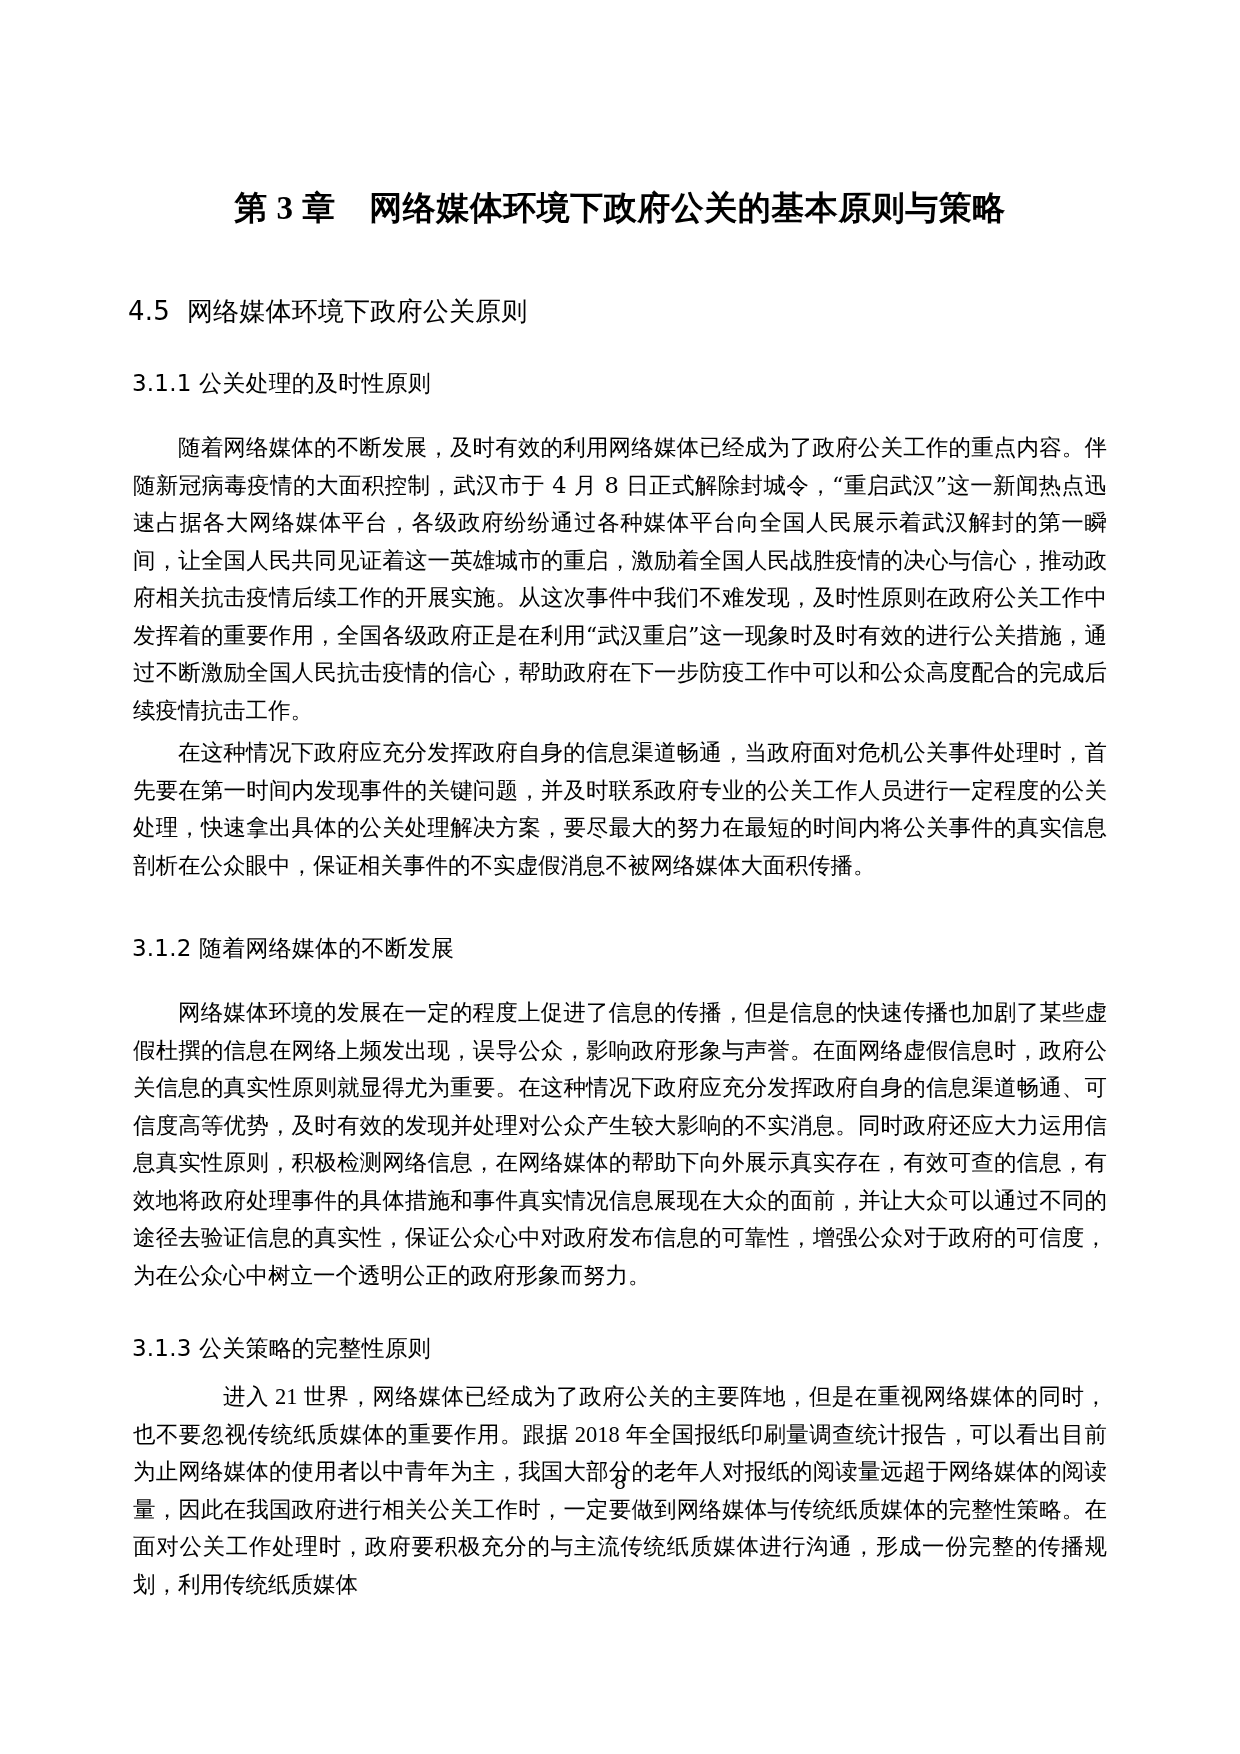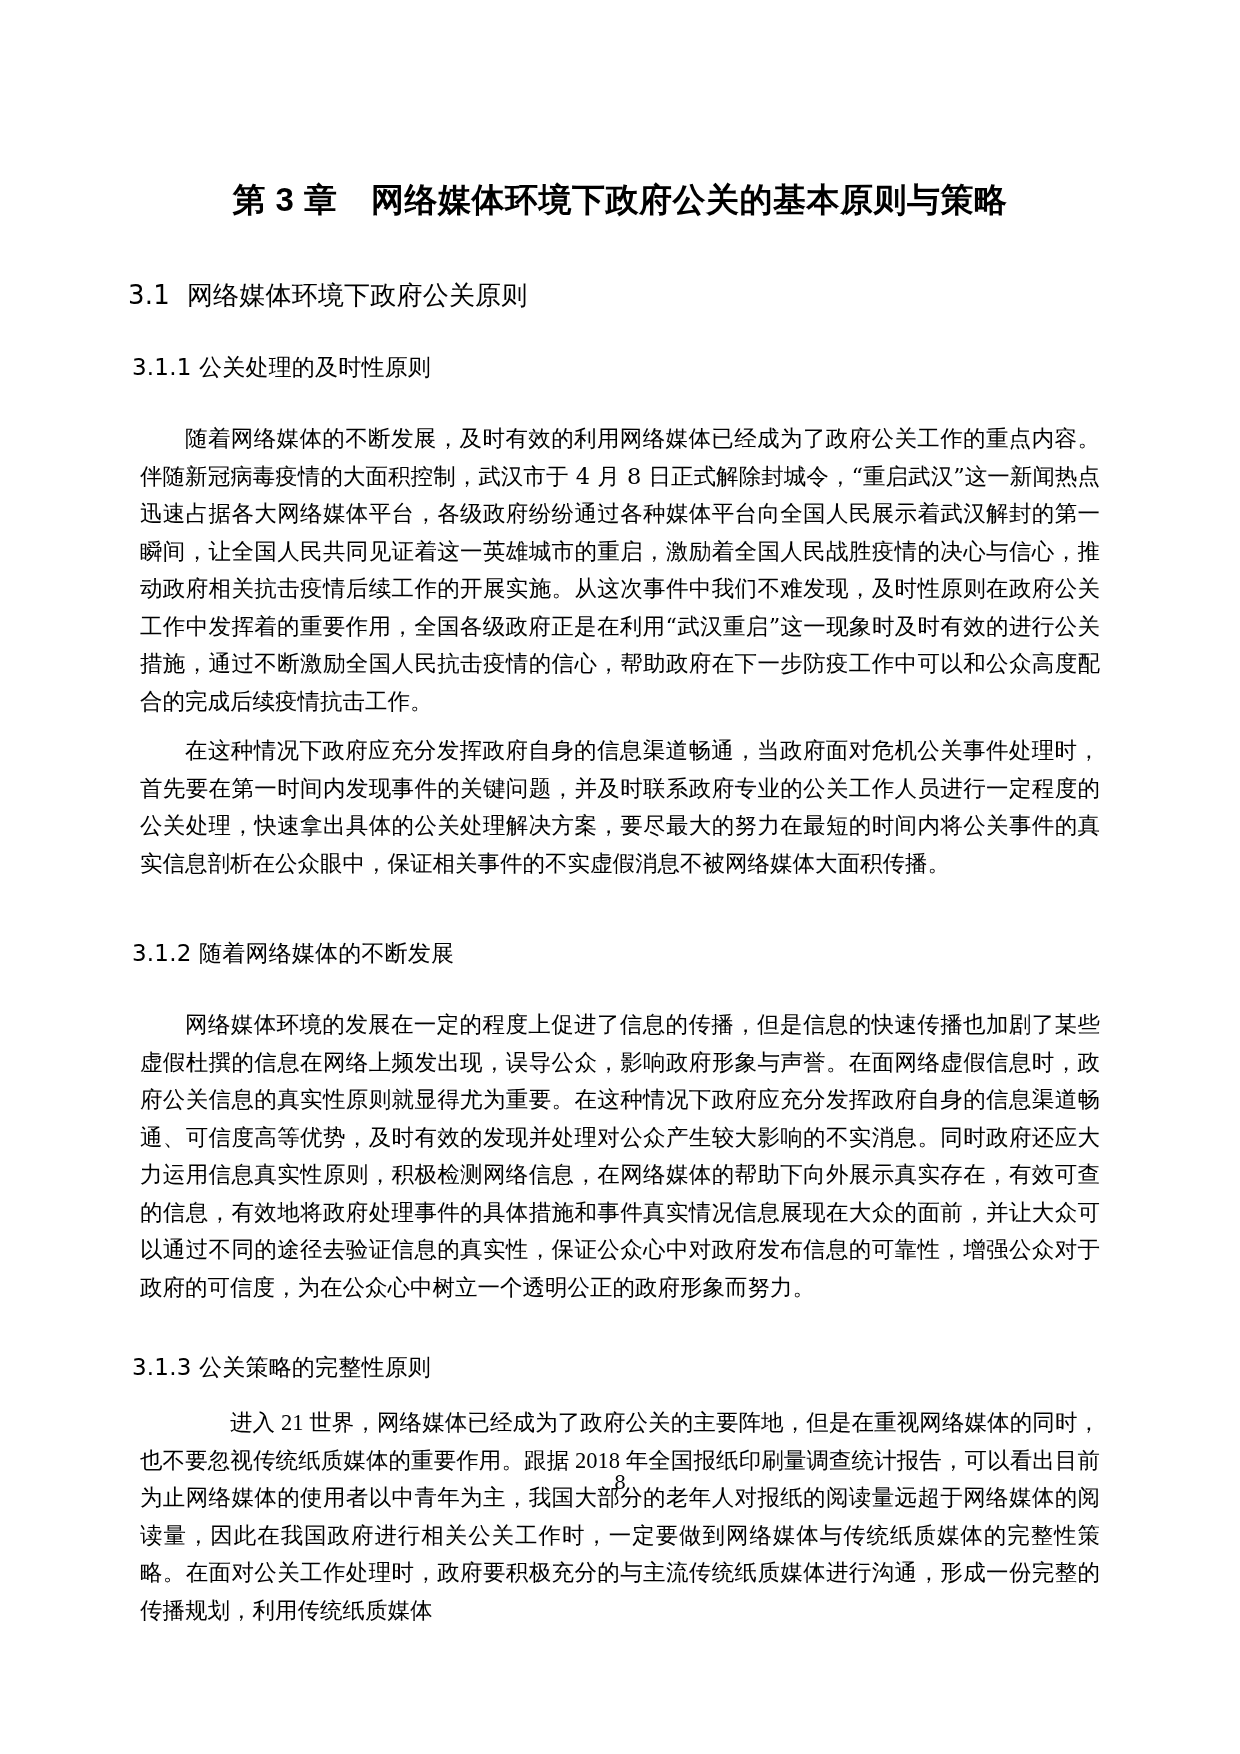--- a/index.html
+++ b/index.html
@@ -28,24 +28,24 @@
 
   .content {
     position: absolute;
     left: 128px;
     top: 0;
     width: 984px;
   }
 
   
   .chapter-title {
-    margin: 0;
+    margin: 8px;
     padding: 0;
     text-align: center;
-    font-family: Liberation Sans, sans-serif;
+    font-family: Liberation Serif, serif;
     font-weight: bold;
     font-size: 33px;
     line-height: 44px;
     letter-spacing: 0.5px;
     padding-top: 178px;
     white-space: pre;
   }
 
   
   .h2 {
@@ -64,21 +64,21 @@
     font-family: "DejaVu Sans", "Liberation Sans", sans-serif;
     font-weight: normal;
     font-size: 23px;
     line-height: 30px;
     letter-spacing: 0.2px;
     white-space: pre;
   }
 
   
   .para {
-    margin: 12px;
+    margin: 5px;
     padding: 0;
     font-family: "DejaVu Serif", "Liberation Serif", serif;
     font-size: 22.5px;
     line-height: 37.5px;
     text-align: justify;
     text-justify: inter-ideograph;
     text-indent: 2em;
     word-break: break-all;
   }
   .para.indent-deep {
@@ -111,21 +111,21 @@
 <body>
 
 <div class="page">
 
   <div class="content">
 
     <h1 class="chapter-title">第 3 章　网络媒体环境下政府公关的基本原则与策略</h1>
 
     <div class="sp-title-to-h2"></div>
 
-    <h2 class="h2">3.1  网络媒体环境下政府公关原则</h2>
+    <h2 class="h2">4.5  网络媒体环境下政府公关原则</h2>
 
     <div class="sp-h2-to-h3"></div>
 
     <h3 class="h3">3.1.1 公关处理的及时性原则</h3>
 
     <div class="sp-h3-to-para"></div>
 
     <p class="para">随着网络媒体的不断发展，及时有效的利用网络媒体已经成为了政府公关工作的重点内容。伴随新冠病毒疫情的大面积控制，武汉市于 4 月 8 日正式解除封城令，“重启武汉”这一新闻热点迅速占据各大网络媒体平台，各级政府纷纷通过各种媒体平台向全国人民展示着武汉解封的第一瞬间，让全国人民共同见证着这一英雄城市的重启，激励着全国人民战胜疫情的决心与信心，推动政府相关抗击疫情后续工作的开展实施。从这次事件中我们不难发现，及时性原则在政府公关工作中发挥着的重要作用，全国各级政府正是在利用“武汉重启”这一现象时及时有效的进行公关措施，通过不断激励全国人民抗击疫情的信心，帮助政府在下一步防疫工作中可以和公众高度配合的完成后续疫情抗击工作。</p>
 
     <p class="para">在这种情况下政府应充分发挥政府自身的信息渠道畅通，当政府面对危机公关事件处理时，首先要在第一时间内发现事件的关键问题，并及时联系政府专业的公关工作人员进行一定程度的公关处理，快速拿出具体的公关处理解决方案，要尽最大的努力在最短的时间内将公关事件的真实信息剖析在公众眼中，保证相关事件的不实虚假消息不被网络媒体大面积传播。</p>

